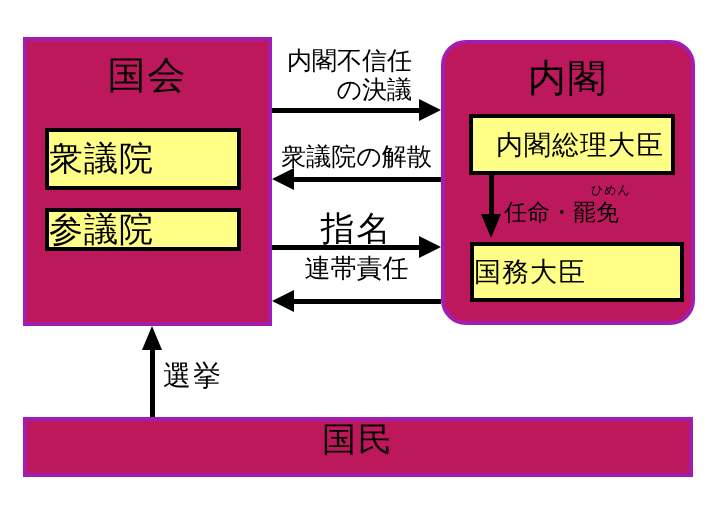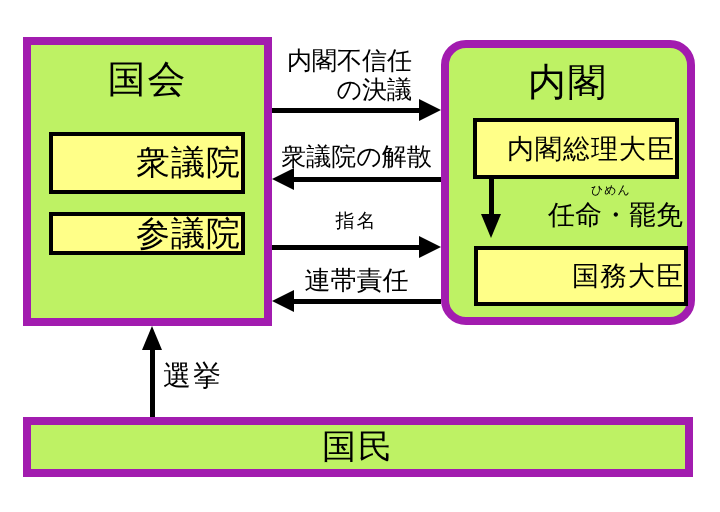--- a/index.html
+++ b/index.html
@@ -1,30 +1,30 @@
 <!DOCTYPE html>
 <html><head>
 <meta charset="utf-8">
 <style>
   html,body{margin:0;padding:0;background:#ffffff;}
   body{font-family:"DejaVu Sans","Liberation Sans",sans-serif;color:#000;}
   .canvas{position:relative;width:720px;height:512px;background:#ffffff;overflow:hidden;}
 
   
-  .node{position:absolute;background:#bef264;border:8px solid #a21caf;box-sizing:border-box;}
+  .node{position:absolute;background:#be185d;border:4px solid #a21caf;box-sizing:border-box;}
   .node-title{text-align:center;font-size:38px;line-height:1.1;margin-top:14px;letter-spacing:2px;font-weight:500;}
 
   
   .subnode{position:absolute;background:#ffff88;border:4px solid #000;box-sizing:border-box;
-           display:flex;align-items:center;justify-content:flex-end;}
+           display:flex;align-items:center;justify-content:flex-start;}
   .subnode span{font-size:34px;letter-spacing:1px;white-space:nowrap;font-weight:500;}
   .subnode.small span{font-size:27px;}
 
   
-  .node.people{display:flex;align-items:center;justify-content:center;}
+  .node.people{display:flex;align-items:flex-start;justify-content:center;}
   .node.people .node-title{margin-top:0;font-size:34px;}
 
   
   .harrow{position:absolute;left:272px;width:169px;height:25px;}
   .harrow .shaft{position:absolute;top:10px;height:5px;background:#000;}
   .harrow .head{position:absolute;top:1px;width:0;height:0;}
   .harrow.right .shaft{left:0;right:19px;}
   .harrow.right .head{right:0;border-top:11px solid transparent;border-bottom:11px solid transparent;border-left:22px solid #000;}
   .harrow.left .shaft{left:19px;right:0;}
   .harrow.left .head{left:0;border-top:11px solid transparent;border-bottom:11px solid transparent;border-right:22px solid #000;}
@@ -36,24 +36,24 @@
   .varrow.up .shaft{top:19px;bottom:0;}
   .varrow.up .head{top:0;border-left:10px solid transparent;border-right:10px solid transparent;border-bottom:24px solid #000;}
   .varrow.down .shaft{top:0;bottom:19px;}
   .varrow.down .head{bottom:0;border-left:10px solid transparent;border-right:10px solid transparent;border-top:24px solid #000;}
 
   
   .lbl{position:absolute;white-space:nowrap;line-height:1.16;font-weight:500;}
   .lbl.center{left:272px;width:169px;text-align:center;}
   .lbl-no-confidence{left:287px;top:46px;font-size:25px;text-align:right;}
   .lbl-dissolution{top:142px;font-size:25px;font-family:Liberation Serif, serif;}
-  .lbl-nomination{top:209px;font-size:19px;letter-spacing:2px;}
-  .lbl-joint{top:265px;font-size:26px;}
+  .lbl-nomination{top:209px;font-size:34px;letter-spacing:2px;}
+  .lbl-joint{top:253px;font-size:26px;}
   .lbl-election{left:163px;top:360px;font-size:28px;letter-spacing:2px;font-family:Liberation Serif, serif;}
-  .lbl-appointment{left:504px;top:199px;font-size:27px;margin-left:44px;}
+  .lbl-appointment{left:504px;top:199px;font-size:23px;}
   .lbl-furigana{left:591px;top:184px;font-size:12px;letter-spacing:1px;}
 </style>
 </head>
 <body>
 
 <div class="canvas">
 
   <div class="node" style="left:23px;top:37px;width:249px;height:289px;">
     <div class="node-title">国会</div>
     <div class="subnode" style="left:18px;top:87px;width:196px;height:62px;">

